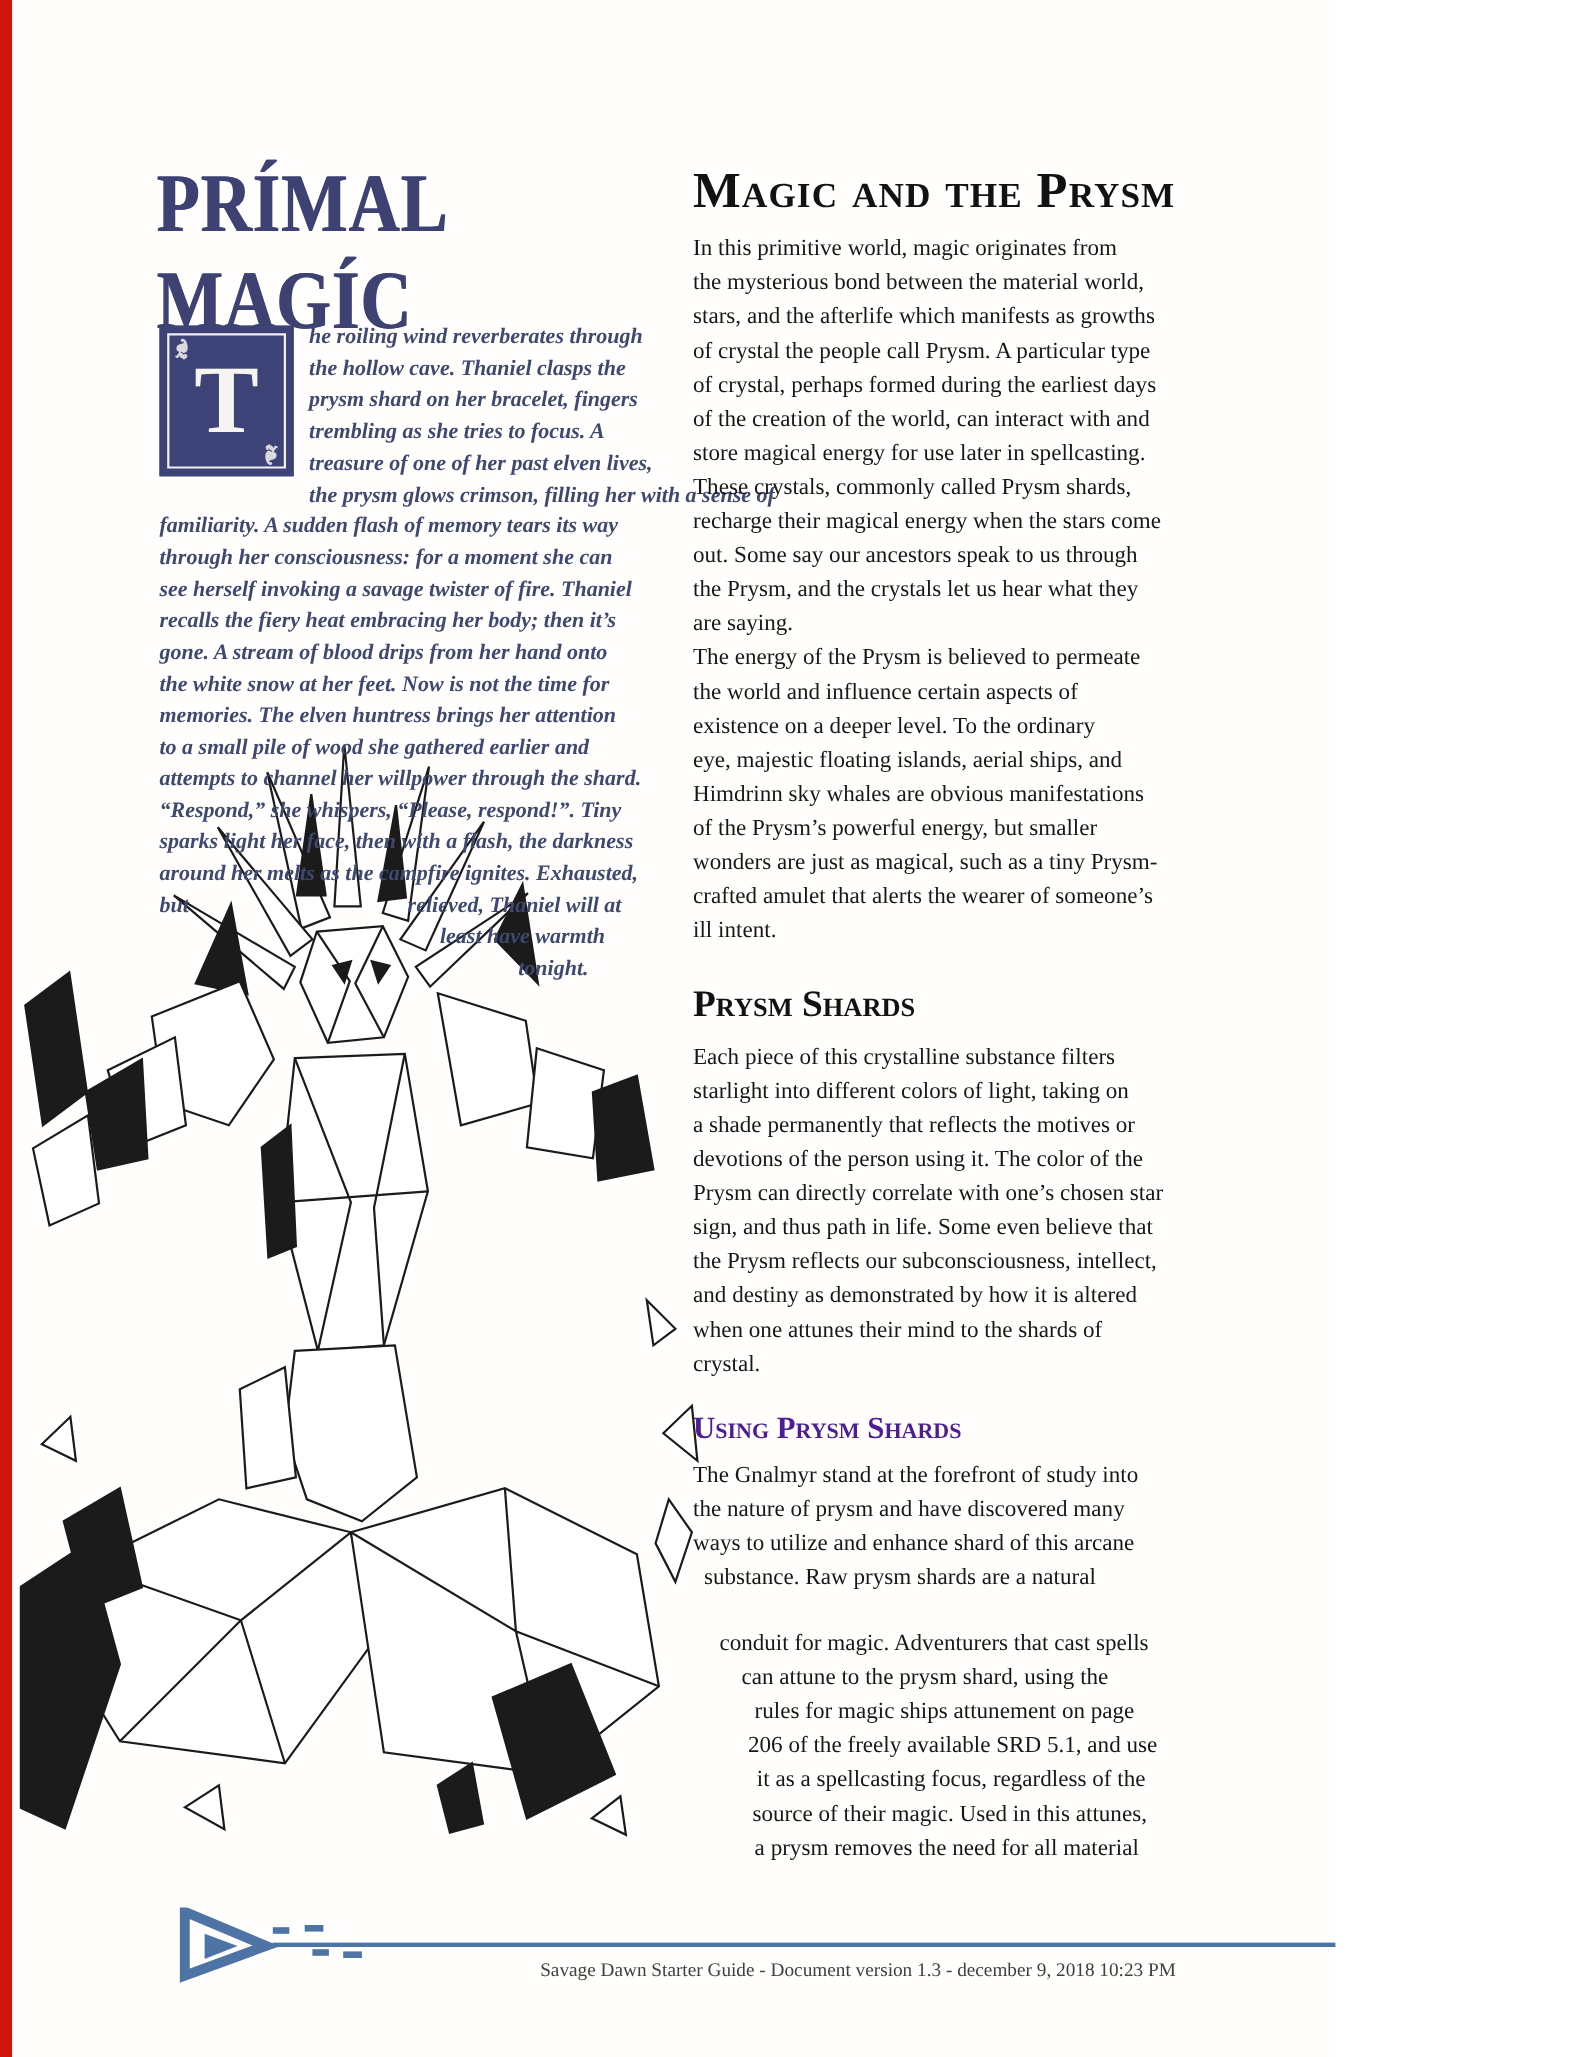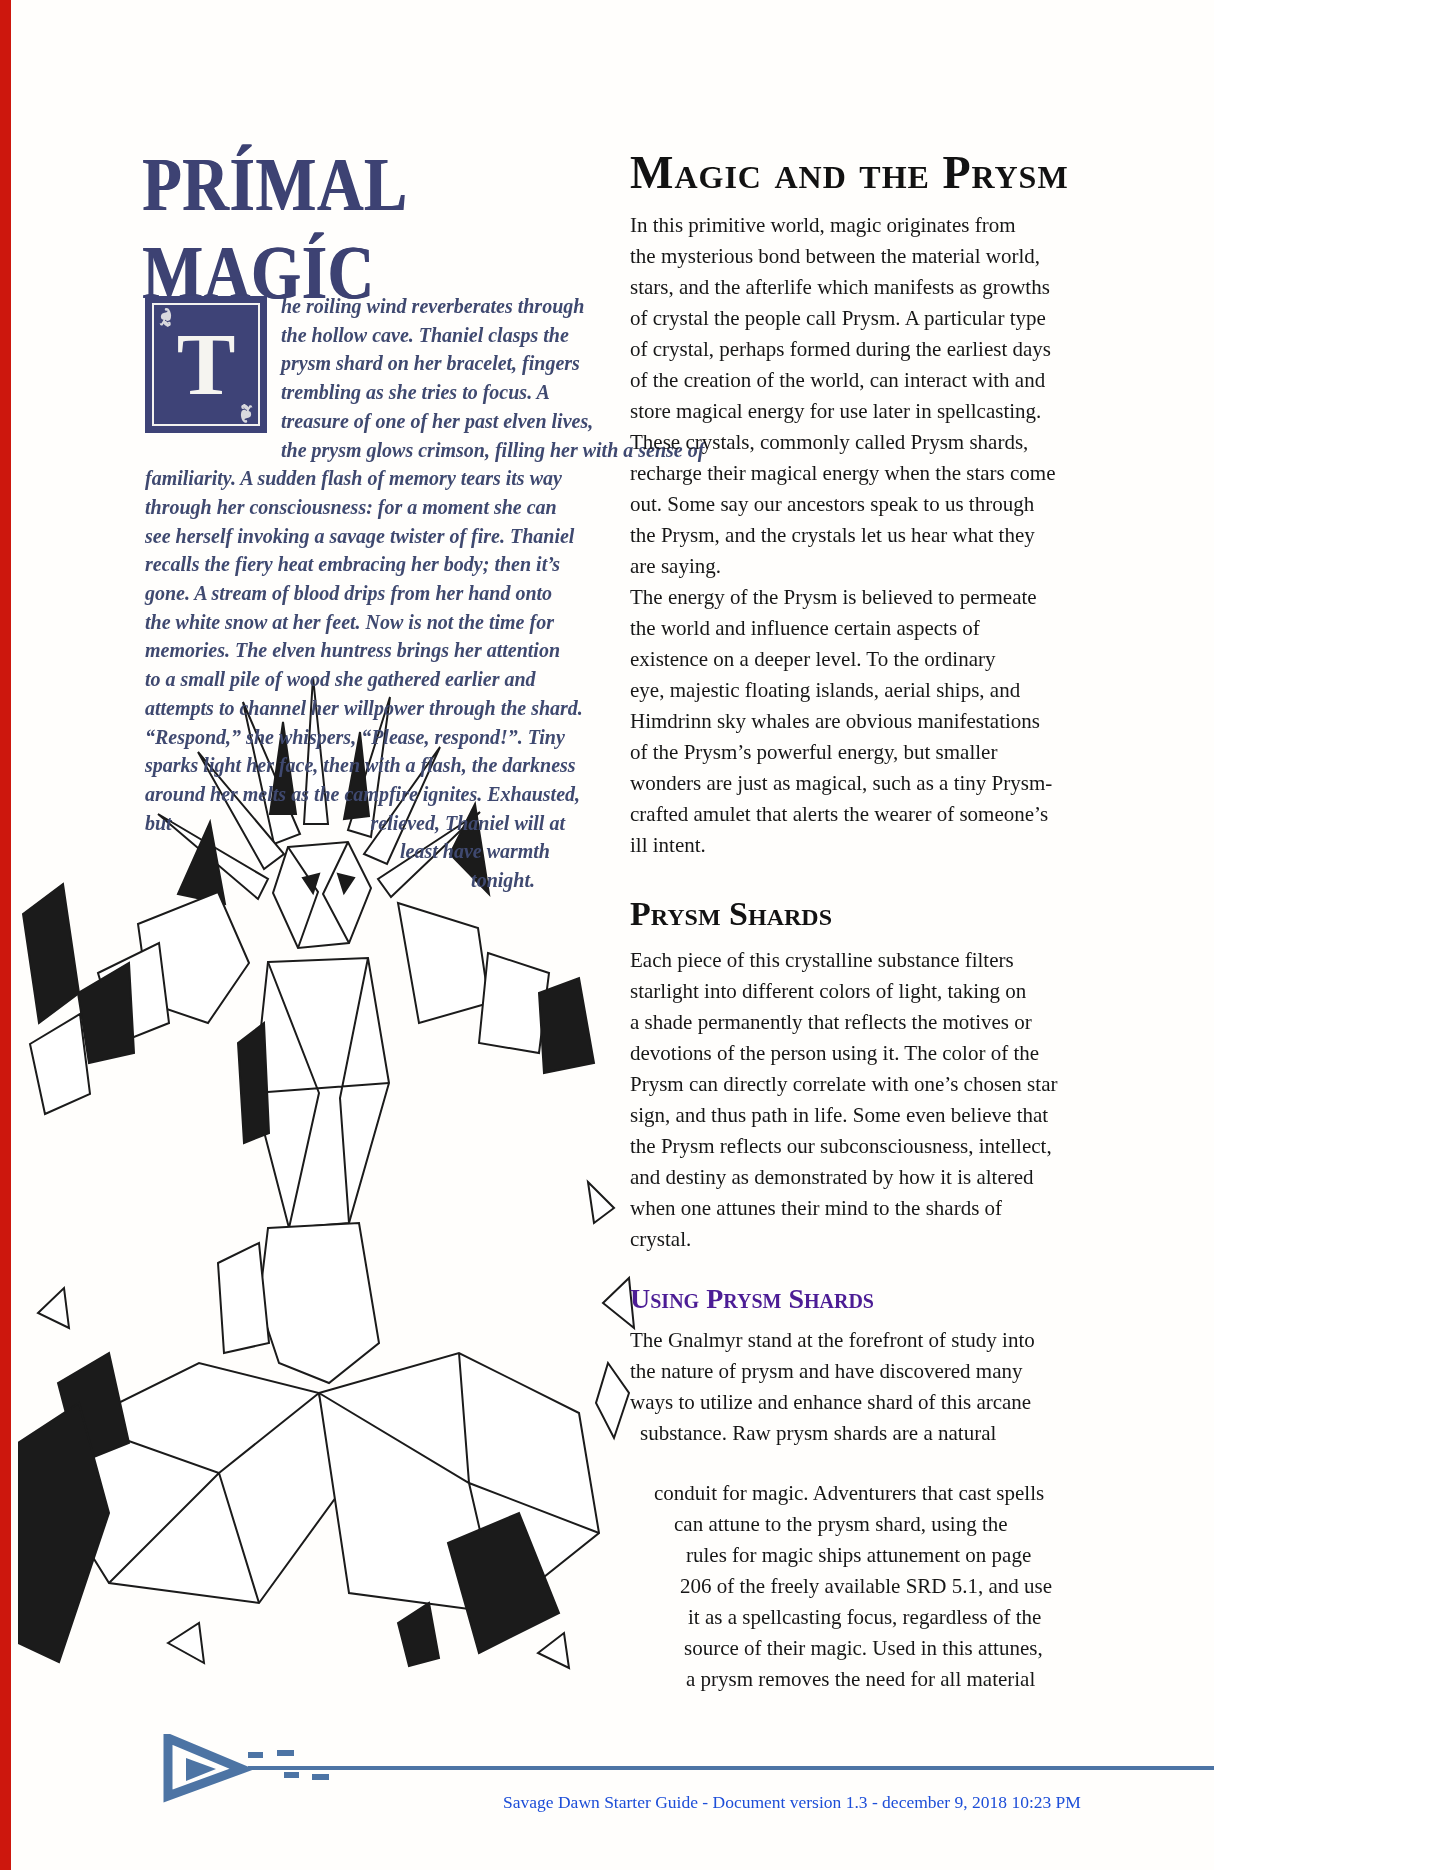--- a/index.html
+++ b/index.html
@@ -42,22 +42,22 @@
   .body-lines .line{white-space:nowrap;font-size:21px;line-height:31px;color:#171717;}
   .block-gap-1{height:36px;}
   .block-gap-2{height:30px;}
 
   
   .illustration{position:absolute;left:18px;top:662px;z-index:1;}
 
   
   .footer-rule{position:absolute;left:248px;top:1766px;width:1062px;height:4px;background:#4d74a4;z-index:1;}
   .footer-logo{position:absolute;left:160px;top:1734px;z-index:2;}
-  .footer-text{position:absolute;left:450px;top:1780px;width:660px;margin:12px;text-align:center;
-               font-size:17.5px;color:#1d4ed8;z-index:2;}
+  .footer-text{position:absolute;left:450px;top:1780px;width:660px;margin:0;text-align:center;
+               font-size:17.5px;color:#404040;z-index:2;}
 </style>
 </head>
 <body>
 
 <div class="page">
 
   <div class="red-stripe"></div>
 
   <h1 class="title">Prímal Magíc</h1>
 

